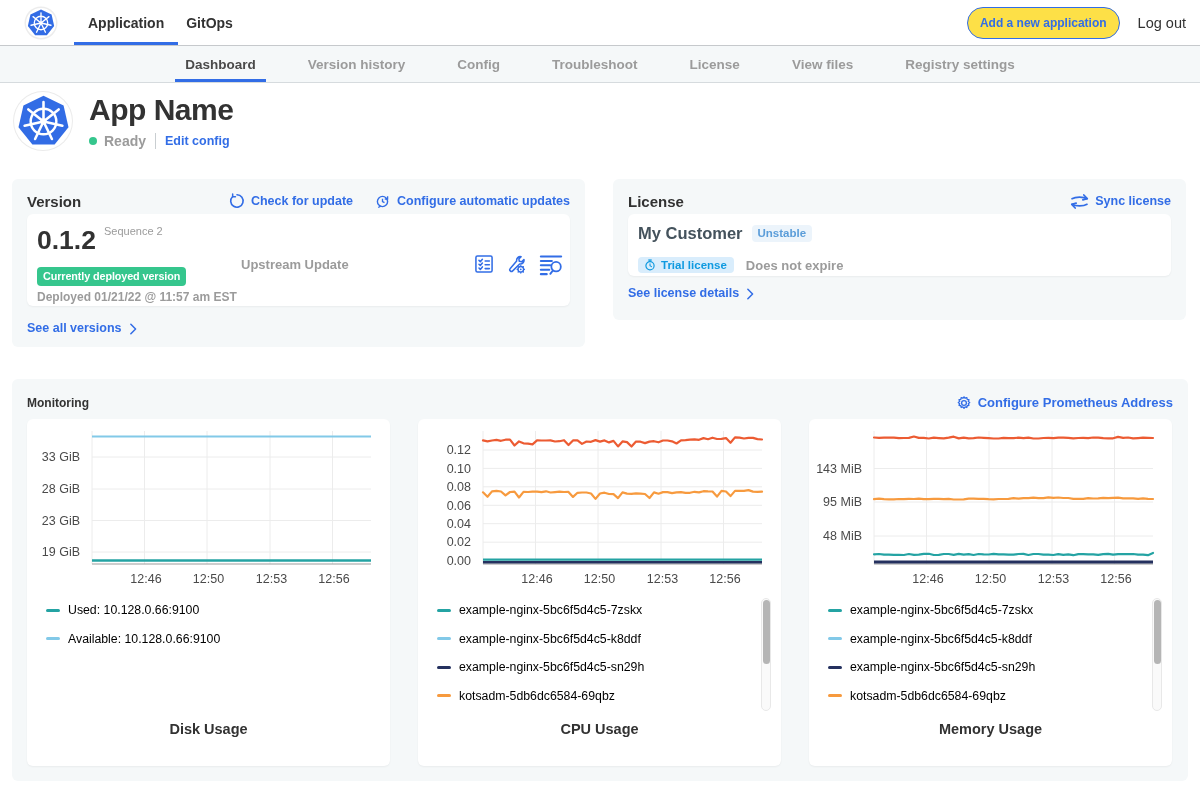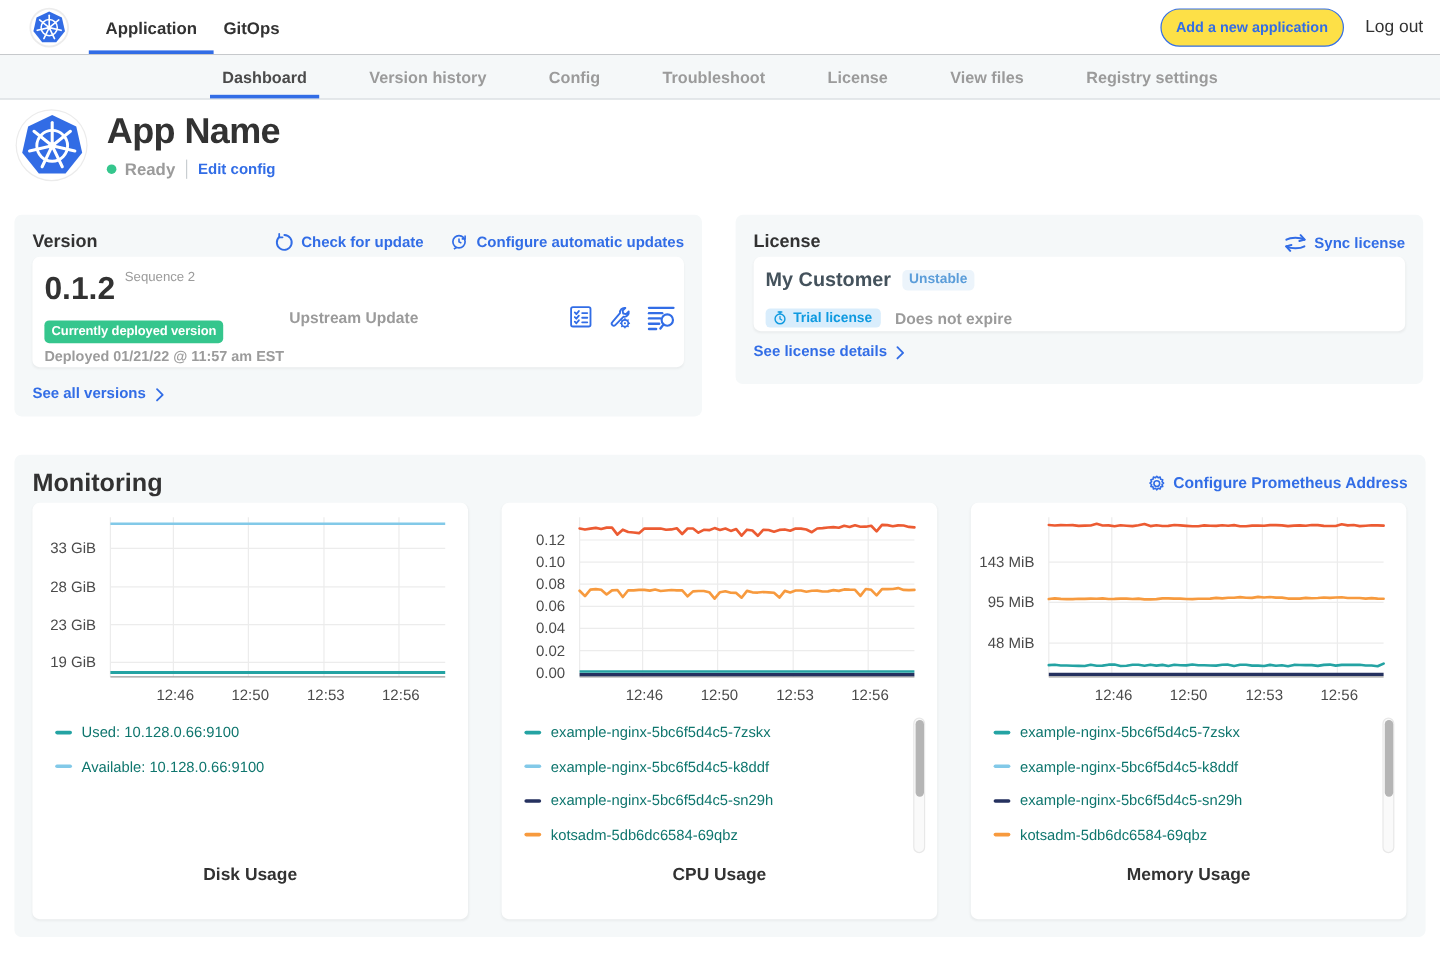--- a/index.html
+++ b/index.html
@@ -22,21 +22,21 @@
 .statusrow{display:flex;align-items:center;margin-top:3px;height:19px}
 .dot{width:8px;height:8px;border-radius:50%;background:#35c68d;margin-right:7px}
 .ready{color:#9b9b9b;font-weight:600;font-size:14px}
 .vsep{width:1px;height:16px;background:#c9ced1;margin:0 9px}
 .editcfg{color:#326de6;font-weight:700;font-size:12.5px}
 .content{padding:0 12px}
 .cardrow{display:flex;margin-top:29px}
 .panel{background:#f5f8f9;border-radius:6px}
 .vcard{width:573px;height:168px;padding:13px 15px 0}
 .lcard{width:573px;height:141px;padding:13px 15px 0;margin-left:28px}
-.cardtop{display:flex;align-items:flex-end;height:18px}
+.cardtop{display:flex;align-items:center;height:18px}
 .cardtitle{font-size:15px;font-weight:700;color:#323232}
 .cardlinks{margin-left:auto;display:flex;align-items:center}
 .blink{display:flex;align-items:center;color:#326de6;font-weight:700;font-size:12.5px}
 .blink svg{margin-right:6px}
 .innercard{background:#fff;border-radius:6px;box-shadow:0 1px 2px rgba(0,0,0,0.05);margin-top:4px}
 .v-inner{height:92px;padding:11px 7px 0 10px;display:flex}
 .v-left{width:204px}
 .v-numrow{display:flex;align-items:flex-start;height:31px}
 .v-num{font-size:26.5px;font-weight:700;color:#323232}
 .v-seq{font-size:11px;color:#9b9b9b;margin-left:8px;font-weight:400}
@@ -50,28 +50,28 @@
 .l-inner{height:62px;padding:10px 10px 0 10px}
 .l-row1{display:flex;align-items:center;height:19px}
 .l-name{font-size:16.5px;font-weight:700;color:#44525c}
 .l-chan{background:#ecf4fb;color:#5b9dd9;font-size:11.5px;font-weight:600;border-radius:4px;padding:2px 6px 3px;margin-left:9px}
 .l-row2{display:flex;align-items:center;margin-top:14px}
 .l-trial{display:inline-flex;align-items:center;background:#d9edfc;color:#0f9ae0;font-size:11.5px;font-weight:700;border-radius:4px;padding:2px 7px 2px 6px}
 .l-trial svg{margin-right:5px}
 .l-exp{font-size:13px;color:#9b9b9b;font-weight:600;margin-left:12px}
 .monitor{margin-top:32px;padding:13px 15px 14px;height:402px}
 .mon-top{display:flex;align-items:center;height:21px}
-.mon-title{font-size:21px;font-weight:700;color:#323232}
+.mon-title{font-size:12px;font-weight:700;color:#323232}
 .chartsrow{display:flex;margin-top:6px}
 .chart-card{width:363px;height:347px;background:#fff;border-radius:6px;box-shadow:0 1px 2px rgba(0,0,0,0.05);margin-right:28px;position:relative}
 .chart-card:last-child{margin-right:0}
 .legend{position:absolute;left:0;top:177px;width:100%;padding-left:19px}
 .lrow{display:flex;align-items:center;height:28.5px}
 .ldash{width:14px;height:3px;border-radius:1.5px;flex:none}
-.ltext{font-size:12.3px;color:#0f766e;margin-left:8px;white-space:nowrap}
+.ltext{font-size:12.3px;color:#000000;margin-left:8px;white-space:nowrap}
 .sbtrack{position:absolute;right:10px;top:2px;width:10px;height:113px;background:#fafafa;border:1px solid #e8e8e8;border-radius:5px}
 .sbthumb{position:absolute;left:0.5px;top:1px;width:7px;height:64px;background:#b5b5b5;border-radius:4px}
 .chart-title{position:absolute;left:0;width:100%;top:302px;text-align:center;font-size:14.5px;font-weight:700;color:#323232}
 </style></head>
 <body>
 <div class="topnav">
   <div class="tn-logo">
       <span class="tn-logoc">
         <svg viewBox="-100 -100 200 200" width="30" height="30">
           <polygon points="0.0,-90.0 70.4,-56.1 87.7,20.0 39.0,81.1 -39.0,81.1 -87.7,20.0 -70.4,-56.1" fill="#326ce5"></polygon>

